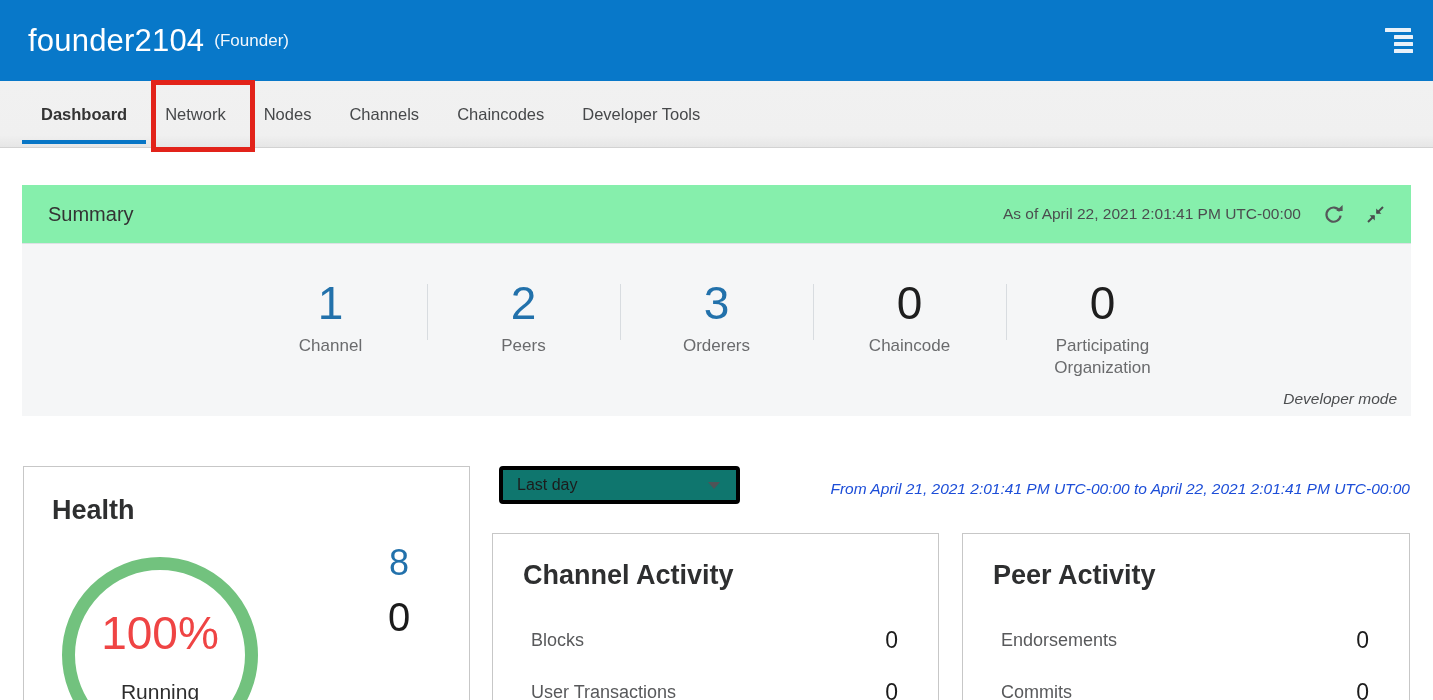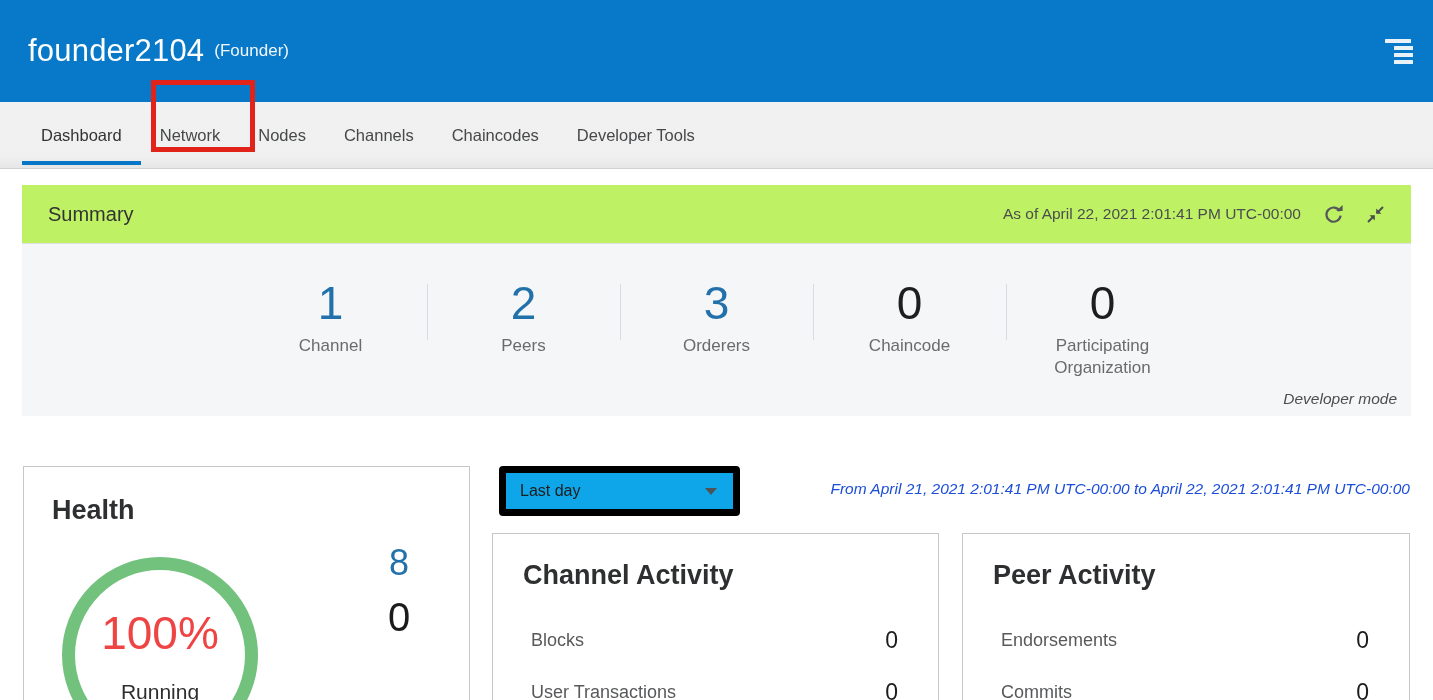--- a/index.html
+++ b/index.html
@@ -4,55 +4,55 @@
 <style>
   * { margin:0; padding:0; box-sizing:border-box; }
   html,body { width:1433px; height:700px; }
   body {
     position:relative; overflow:hidden; background:#ffffff;
     font-family:"Liberation Sans","DejaVu Sans",sans-serif; color:#333;
   }
 
   
   .app-header {
-    height:102px; background:#0878c9; display:flex; align-items:center;
+    height:81px; background:#0878c9; display:flex; align-items:center;
     padding:0 20px 0 28px;
   }
   .app-title { color:#fff; font-size:31px; font-weight:400; letter-spacing:.2px; }
   .app-subtitle { color:#f2f7fc; font-size:17px; margin-left:10px; font-weight:400; }
   .header-spacer { flex:1; }
   .menu-btn { width:28px; height:28px; cursor:pointer; display:flex; flex-direction:column; justify-content:center; }
   .menu-btn .bar { height:4px; background:#e9f1f9; border-radius:0.5px; margin-top:3px; }
   .menu-btn .bar:first-child { margin-top:0; width:26px; }
   .menu-btn .bar.short { width:19px; margin-left:auto; }
 
   
   .tabbar {
     height:67px; background:linear-gradient(to bottom,#f1f1f1 0%,#f0f0f0 82%,#e6e6e6 100%);
     border-bottom:1px solid #d2d2d2; display:flex; align-items:stretch; padding-left:22px;
   }
   .tab {
     position:relative; padding:0 19px; display:flex; align-items:center;
     font-size:16.5px; color:#46484a; cursor:pointer; white-space:nowrap;
   }
-  .tab.active { font-weight:normal; color:#333;text-align:center; }
+  .tab.active { font-weight:bold; color:#333;text-align:center; }
   .tab.active::after {
     content:""; position:absolute; left:0; right:0; bottom:3px; height:4px; background:#0876c6;
   }
 
   
   .annotation-box {
     position:absolute; left:151px; top:80px; width:104px; height:72px;
     border:5px solid #e2231a; pointer-events:none; z-index:50;
   }
 
   
   .summary {
     position:absolute; left:22px; top:185px; width:1389px; height:224px;
-    background:#bef264;
+    background:#86efac;
   }
   .summary-header {
     height:59px; display:flex; align-items:center; padding:0 26px;
     border-bottom:1px solid #dde1e5;
   }
   .summary-title { font-size:20px; color:#333; }
   .summary-right { margin-left:auto; display:flex; align-items:center; }
   .asof-text { font-size:15.5px; color:#4b4d4f; }
   .icon-btn { cursor:pointer; margin-left:22px; display:flex; align-items:center; }
   .summary-body { position:relative; height:172px; background:#f5f6f7; }
@@ -63,22 +63,22 @@
   .stat-value.black { color:#1e1e1e; }
   .stat-label { font-size:17px; color:#6a6b6d; line-height:1.3; }
   .stat-divider { width:1px; height:56px; background:#d8dce0; margin-top:4px; }
   .developer-mode {
     position:absolute; right:14px; bottom:8px; font-size:15.5px;
     font-style:italic; color:#4c4e50;
   }
 
   
   .range-select {
-    position:absolute; left:499px; top:466px; width:241px; height:50px;
-    background:#0ea5e9; border:7px solid #000000; border-radius:4px;
+    position:absolute; left:499px; top:466px; width:241px; height:38px;
+    background:#0f766e; border:4px solid #000000; border-radius:4px;
     display:flex; align-items:center; padding:0 16px 0 14px; cursor:pointer;
   }
   .range-select-value { font-size:16px; color:#1c1c1c; }
   .select-caret {
     margin-left:auto; width:0; height:0;
     border-left:6px solid transparent; border-right:6px solid transparent;
     border-top:7px solid #4f5357;
   }
   .range-text {
     position:absolute; top:480px; right:23px; font-size:15.5px;

